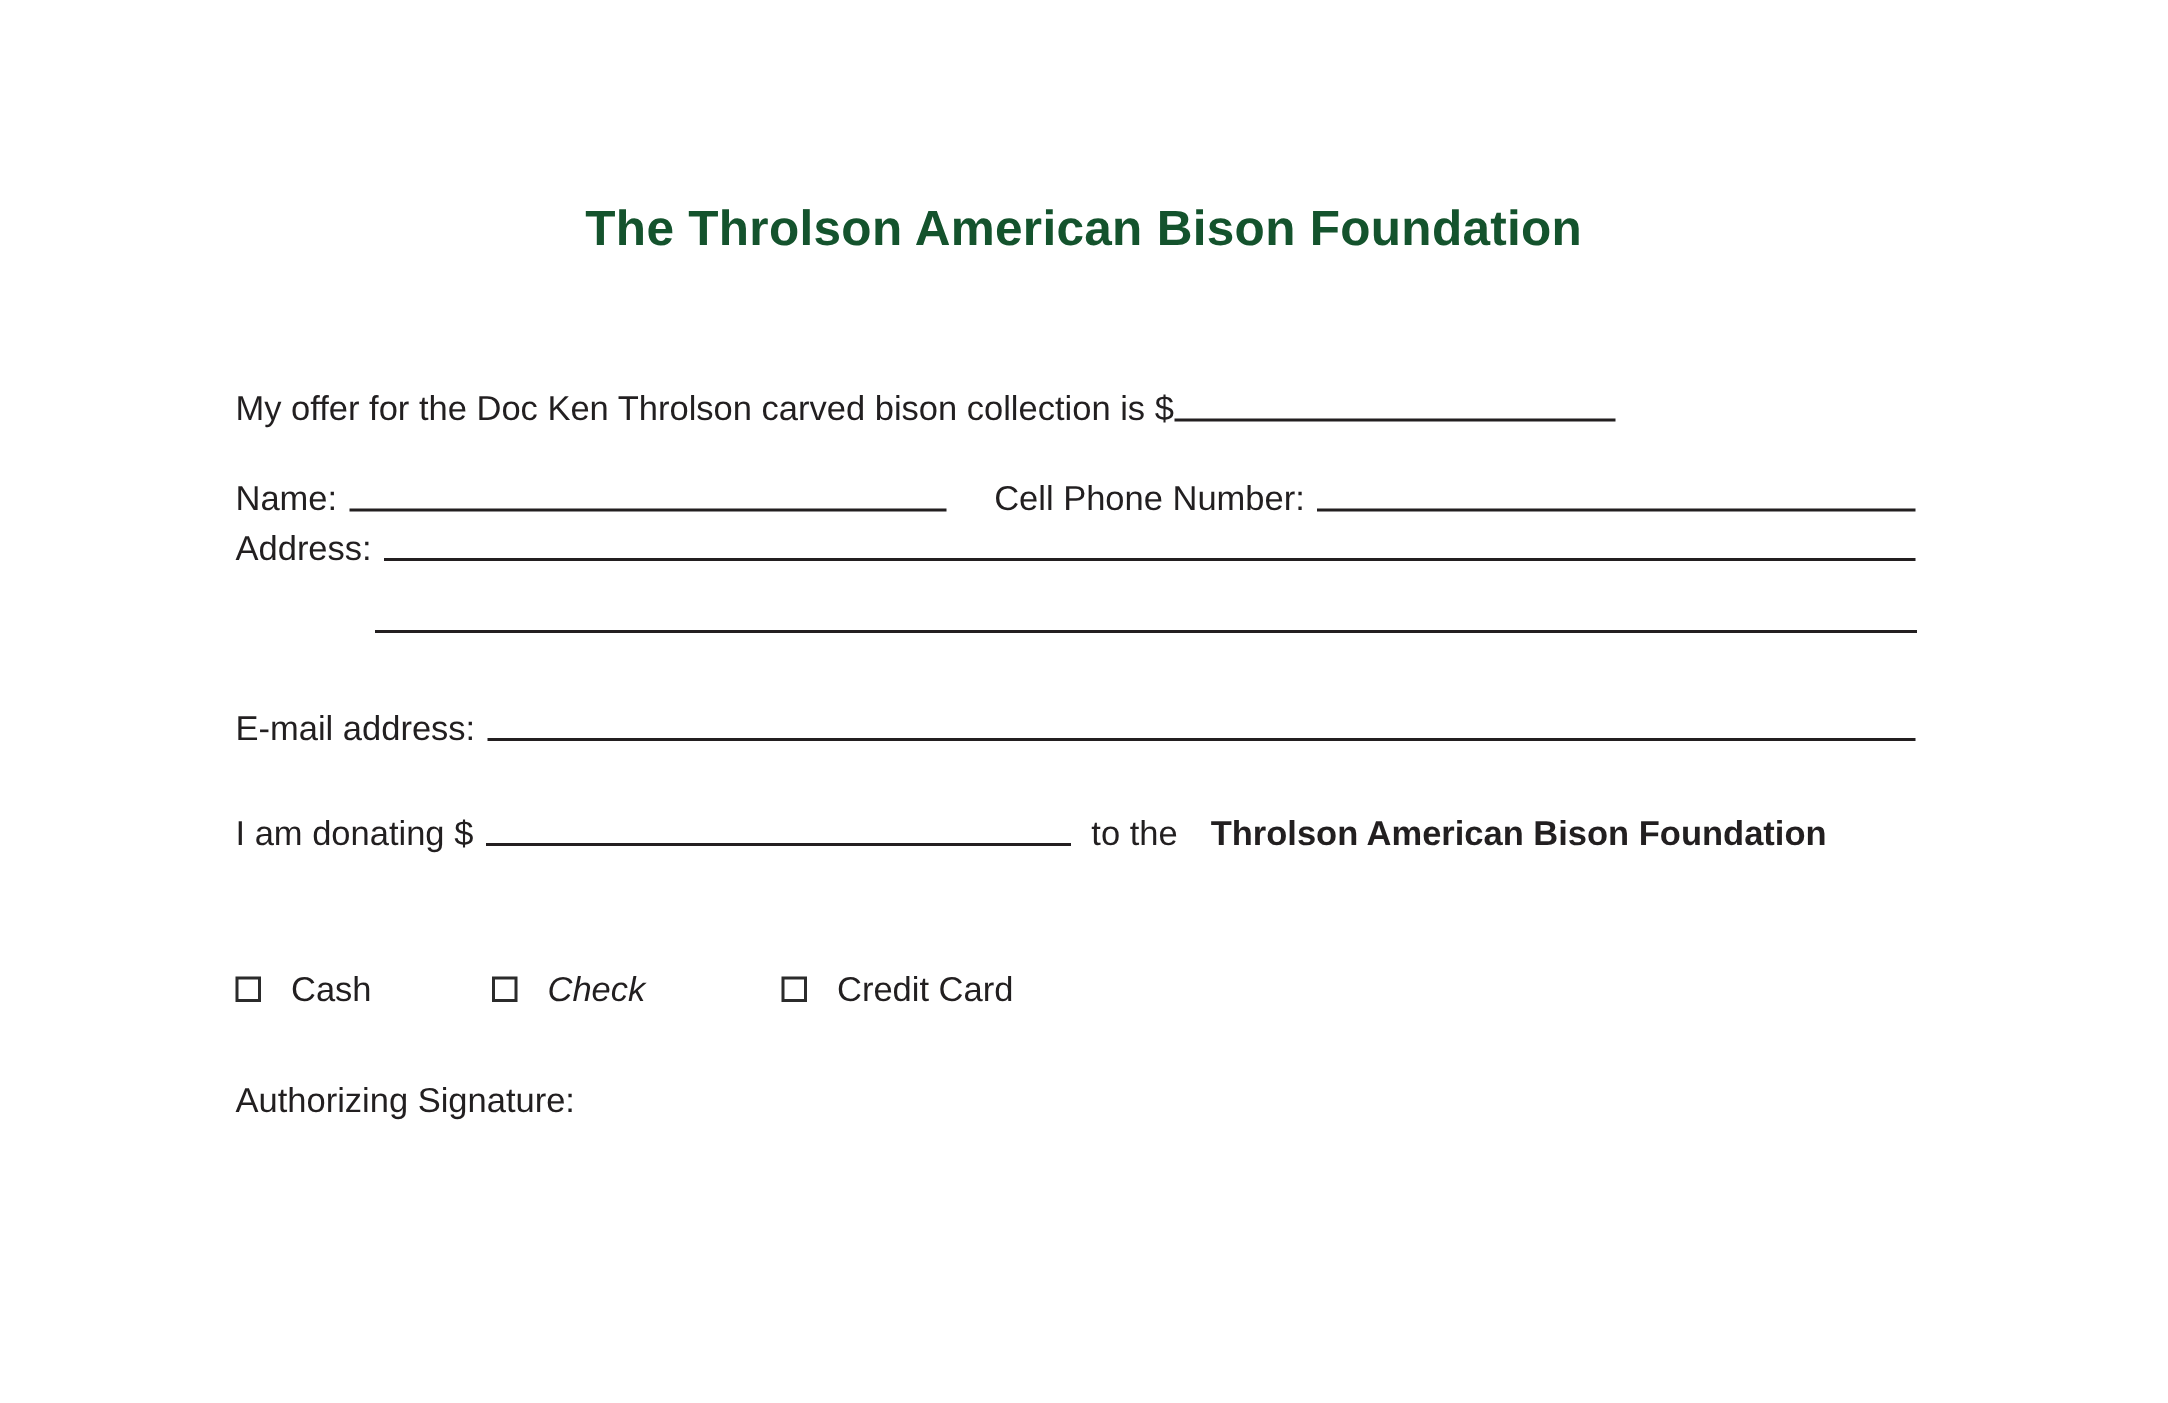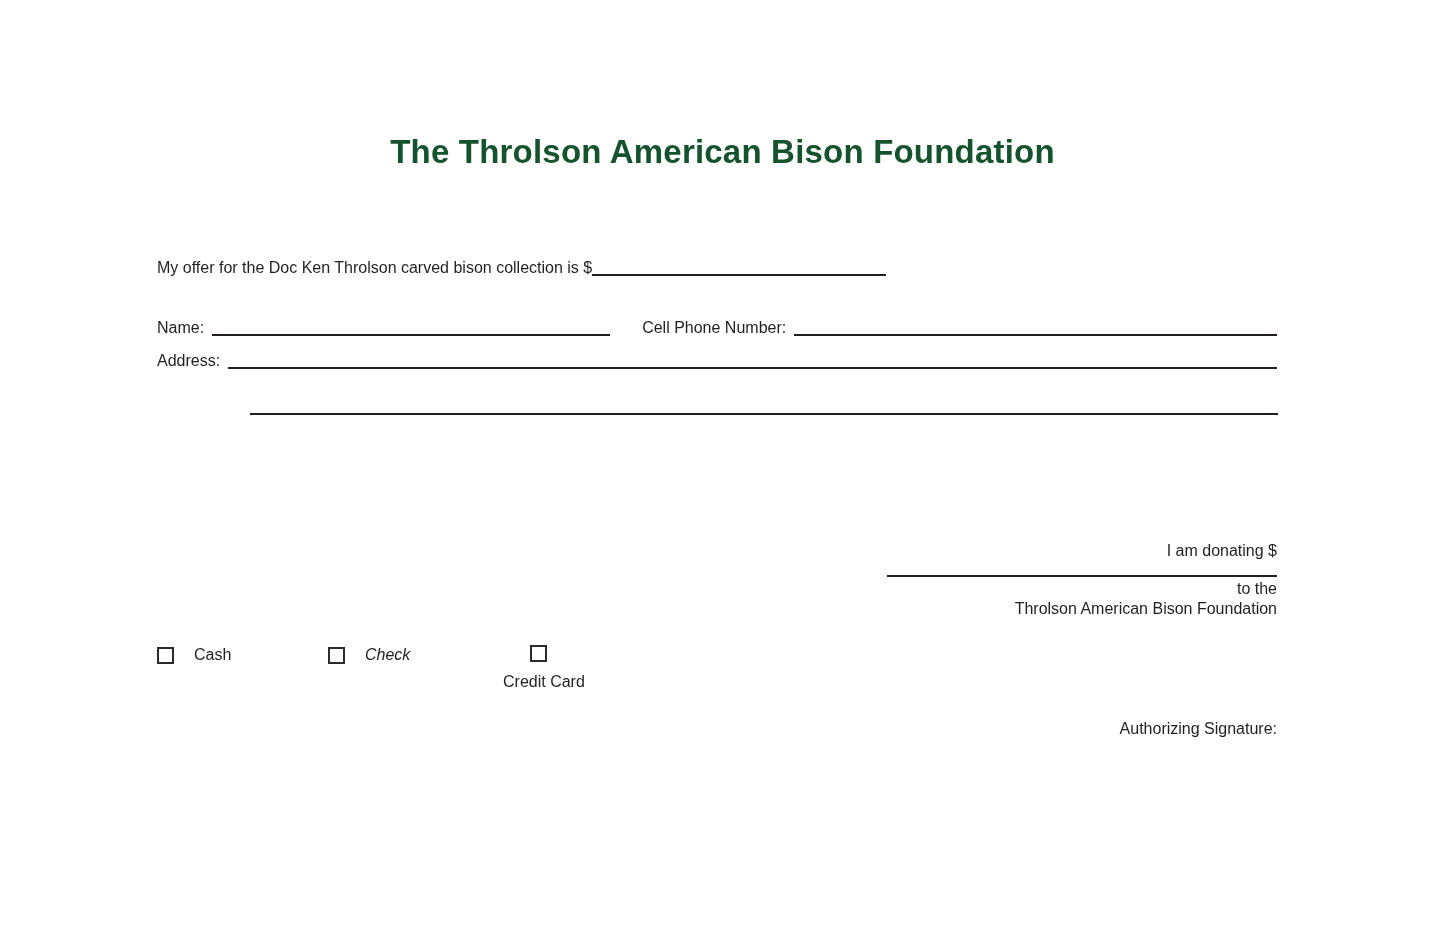--- a/index.html
+++ b/index.html
@@ -24,64 +24,64 @@
     font-size: 33px;
     font-weight: 700;
     letter-spacing: 0.2px;
     color: #14532d;
   }
   .row {
     position: absolute;
     left: 157px;
     right: 168px;
     display: flex;
-    align-items: flex-end;
-    font-size: 16px;
+    align-items: flex-start;
+    font-size: 23px;
     line-height: 1.25;
     white-space: nowrap;
   }
   .blank {
     display: inline-block;
     border-bottom: 2px solid #231f20;
     height: 1.1em;
     transform: translateY(-2px);
     cursor: text;
   }
   .blank.grow { flex: 1 1 auto; }
   .row-offer      { top: 258px; }
   .row-name       { top: 318px; }
   .row-address    { top: 351px; }
   .row-address2   { top: 399px; left: 250px; right: 167px; }
   .row-email      { top: 471px; }
-  .row-donate     { top: 541px; flex-direction: column; }
+  .row-donate     { top: 541px; }
   .row-donate2    { top: 578px; }
   .row-checks     { top: 645px; height: 30px; }
   .row-signature  { top: 719px; flex-direction: column; }
   .gap-sm { display: inline-block; width: 8px; }
-  .bold { font-weight: 400; }
+  .bold { font-weight: 700; margin-left: 16px; }
   .cell-label { margin-left: 32px; }
   .check-option {
     position: absolute;
     top: 0;
     display: flex;
     align-items: center;
     cursor: pointer;
     gap: 10px;
   }
   .check-option .box {
     width: 17px;
     height: 17px;
     border: 2px solid #2b2b2b;
     background: #ffffff;
     display: inline-block;
     margin-right: 10px;
   }
   .opt-0 { left: 0; }
   .opt-1 { left: 171px; font-style: italic; }
-  .opt-2 { left: 346px; flex-direction: column; }
+  .opt-2 { left: 364px; }
 </style>
 </head>
 <body>
 
 <div class="page">
 
   <h1 class="form-title">The Throlson American Bison Foundation</h1>
 
   <div class="row row-offer">
     <span>My offer for the Doc Ken Throlson carved bison collection is $</span>
@@ -100,20 +100,25 @@
   <div class="row row-address">
     <span>Address:</span>
     <span class="gap-sm"></span>
     <span class="blank grow"></span>
   </div>
 
   <div class="row row-address2">
     <span class="blank grow"></span>
   </div>
 
+  <div class="row row-email">
+    <span>E-mail address:</span>
+    <span class="gap-sm"></span>
+    <span class="blank grow"></span>
+  </div>
 
   <div class="row row-donate">
     <span>I am donating $</span>
     <span class="gap-sm"></span>
     <span class="blank" style="width:390px;"></span>
     <span class="gap-sm" style="width:14px;"></span>
     <span>to the</span>
     <span class="gap-sm" style="width:6px;"></span>
     <span class="bold">Throlson American Bison Foundation</span>
   </div>

